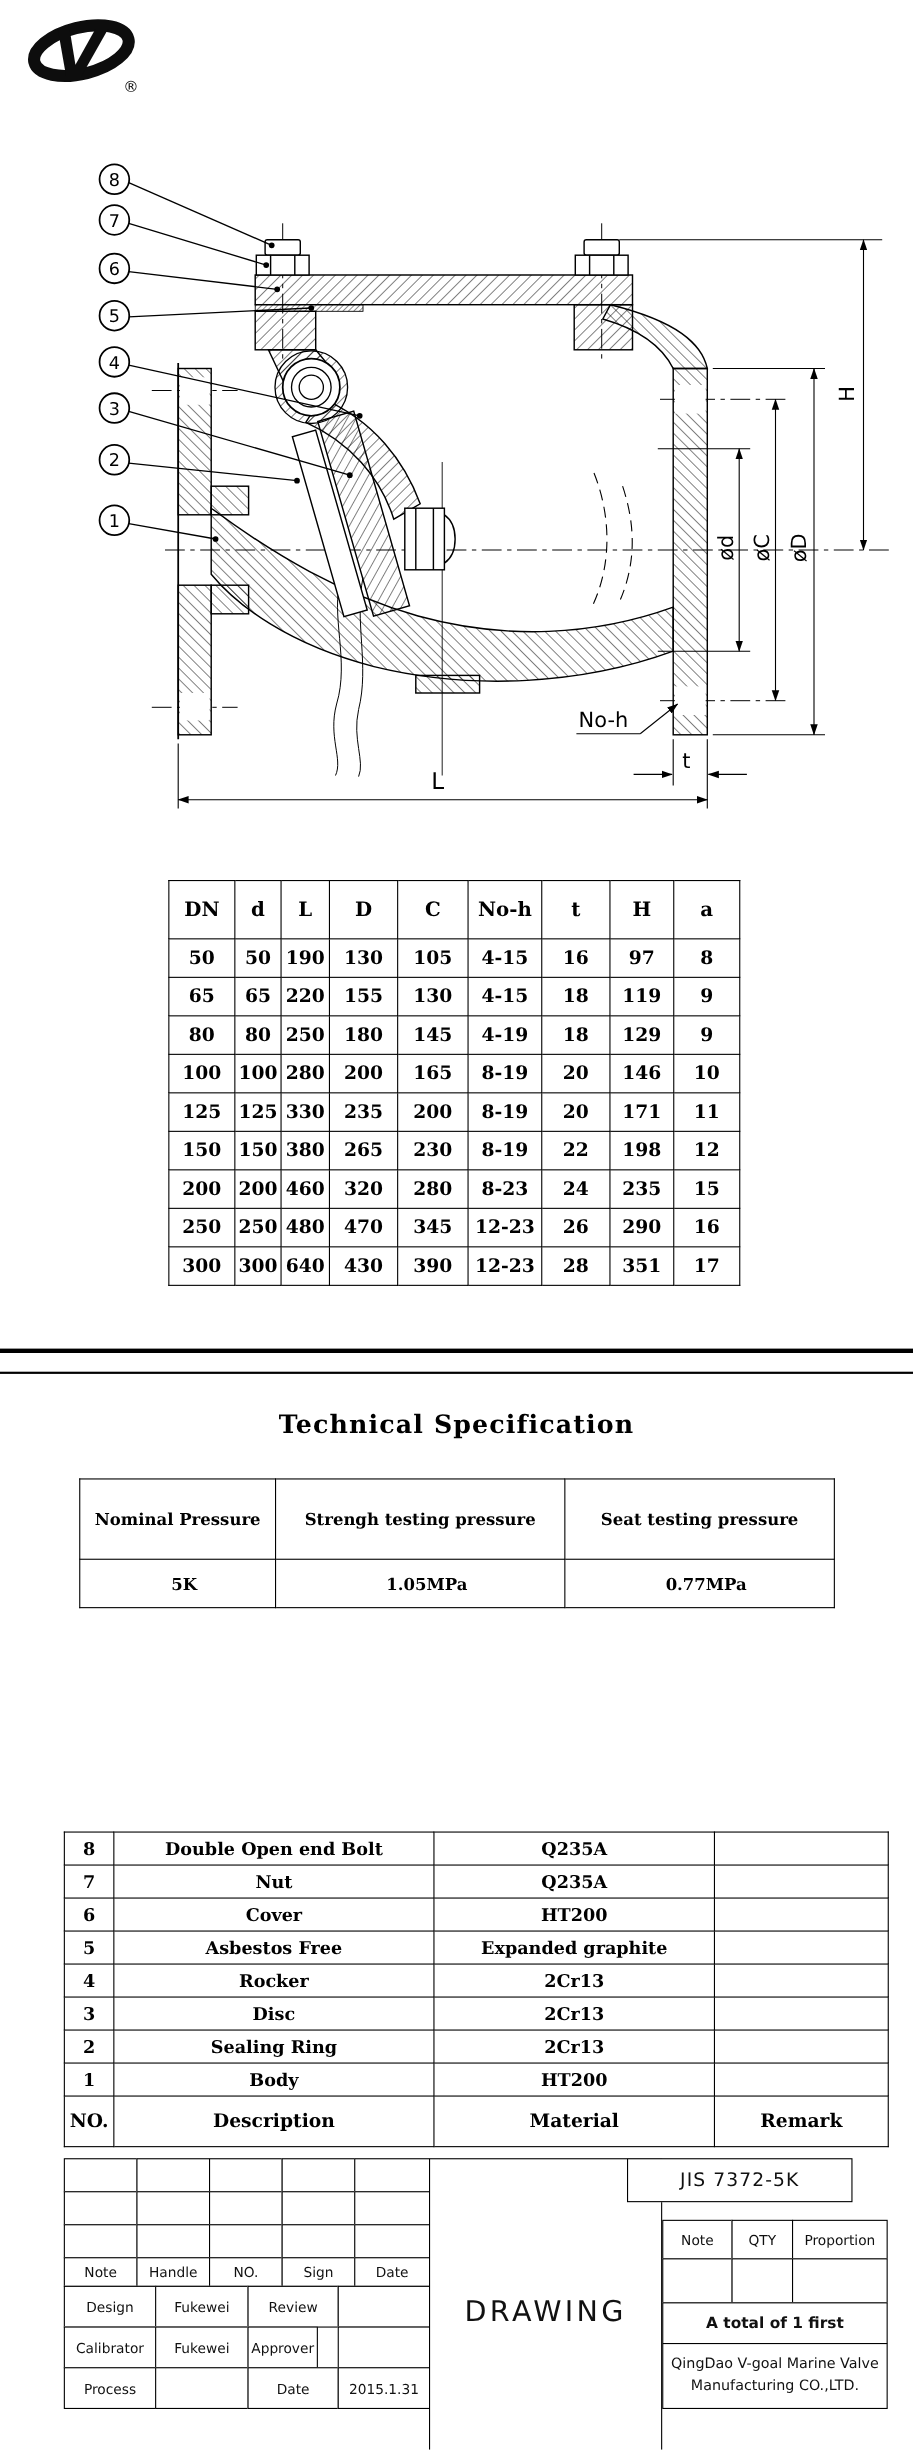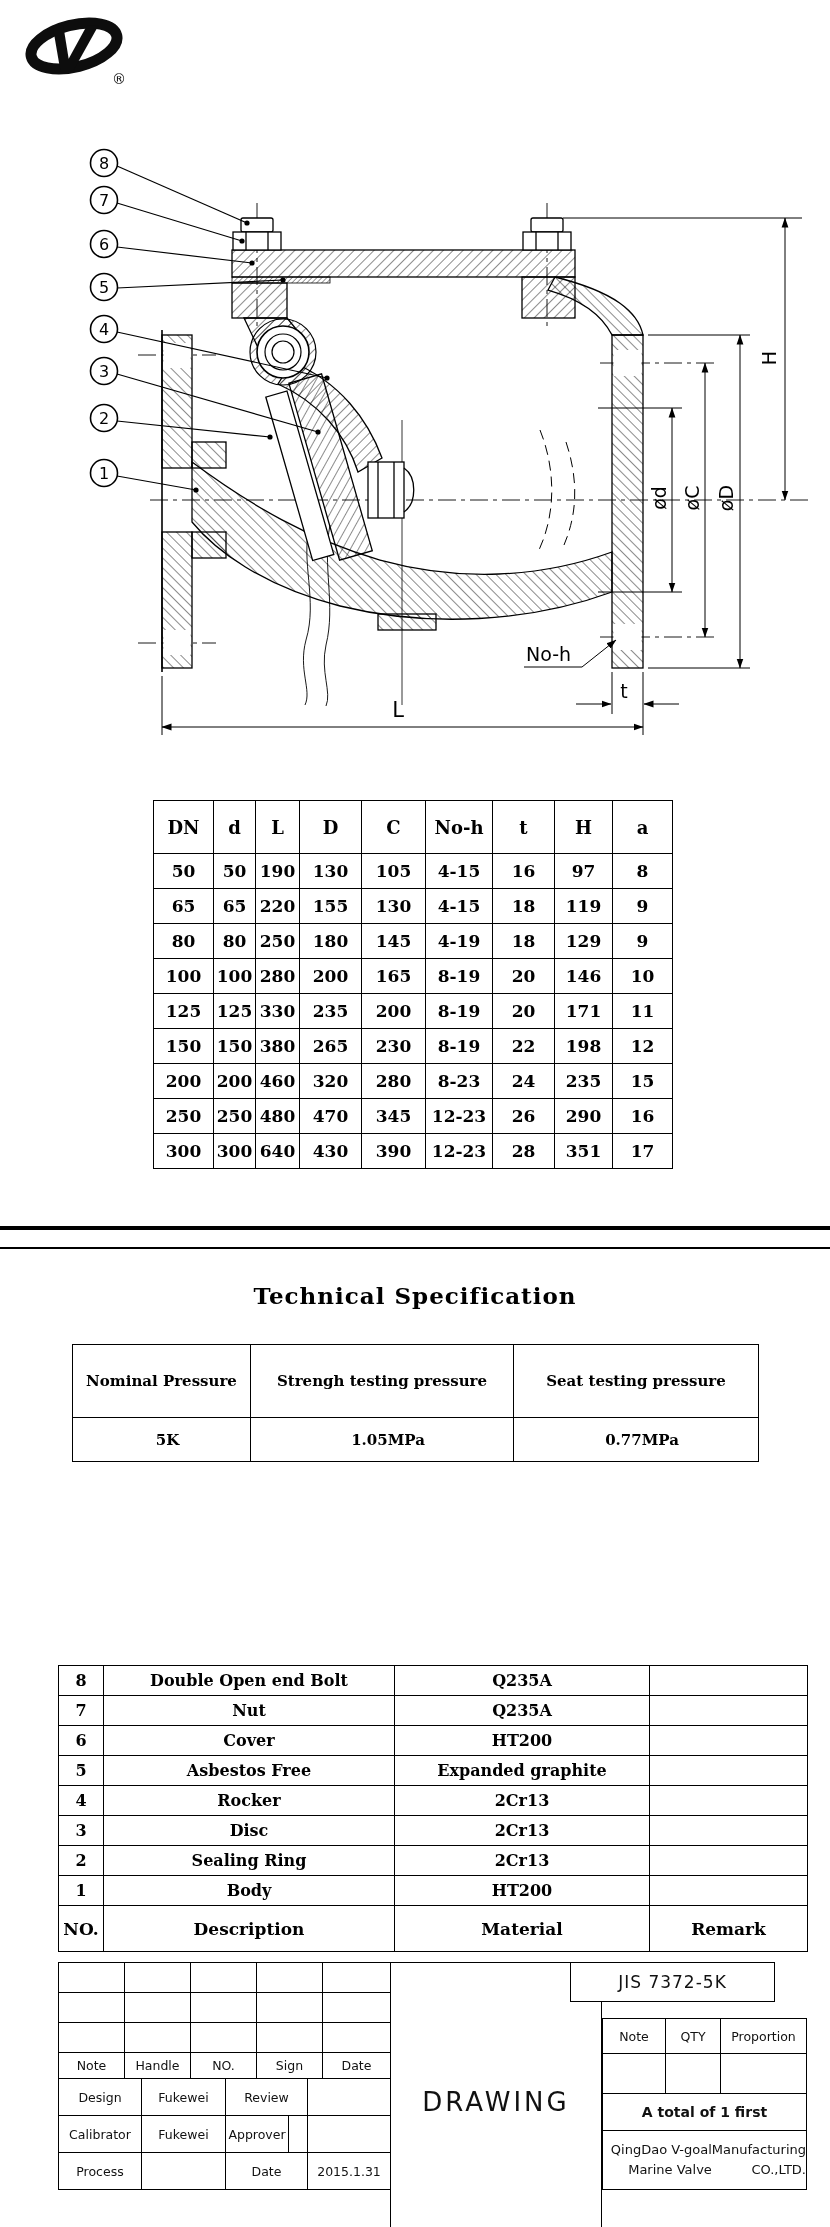--- a/index.html
+++ b/index.html
@@ -30,21 +30,21 @@
   .parts-table{position:absolute;left:58px;top:1665px;}
   .parts-table td{font-size:16px;height:29px;}
   .parts-table tr.frow td{height:45px;font-size:17px;}
   
   .tb{position:absolute;box-sizing:border-box;border:1.5px solid #000;
       display:flex;align-items:center;justify-content:center;
       font-size:12.5px;color:#111;background:#fff;}
   .tb.big{font-size:26px;letter-spacing:3px;}
   .tb.std{font-size:17px;letter-spacing:1px;}
   .tb.total{font-size:14px;font-weight:700;}
-  .tb.comp{font-size:13px;line-height:1.55;text-align:right;flex-direction:row;}
+  .tb.comp{font-size:13px;line-height:1.55;text-align:right;flex-direction:column;}
 </style>
 </head>
 <body>
 
 <div class="page">
 
   <svg class="logo" width="104" height="78" viewBox="0 0 104 78">
     <ellipse cx="50" cy="36" rx="44" ry="21" transform="rotate(-14 50 36)" fill="none" stroke="#0d0d0d" stroke-width="11"></ellipse>
     <text x="24" y="60" font-family="DejaVu Sans, sans-serif" font-size="60" font-weight="800" font-style="italic" fill="#0d0d0d">V</text>
     <text x="88" y="74" font-size="14" fill="#0d0d0d">®</text>

